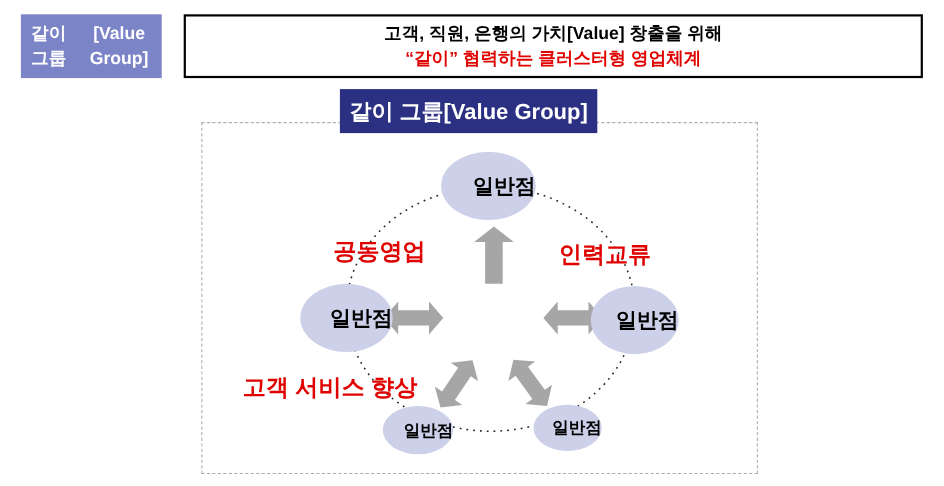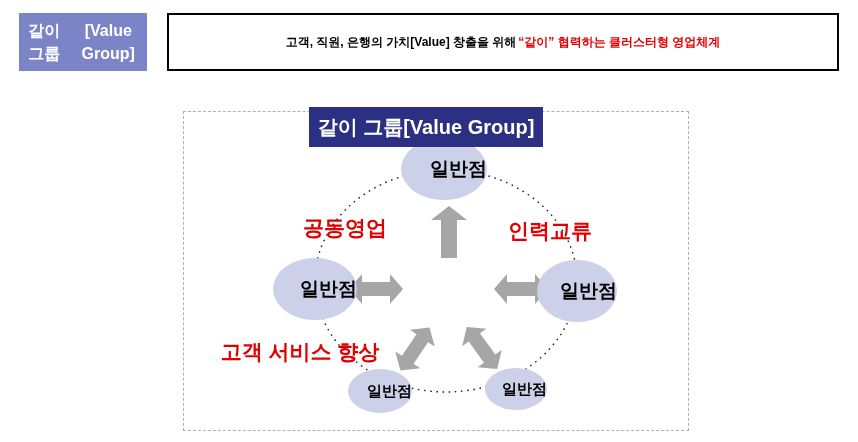--- a/index.html
+++ b/index.html
@@ -16,33 +16,33 @@
   
   .hdr-left{
     position:absolute;left:19px;top:13px;width:128px;height:58px;
     background:var(--periwinkle);color:#fff;font-weight:bold;font-size:16px;
     display:flex;flex-direction:row;align-items:center;justify-content:center;
     line-height:1.45;text-align:center;
   }
   .hdr-title{
     position:absolute;left:167px;top:13px;width:672px;height:58px;
     border:2px solid #000;background:#fff;
-    display:flex;align-items:center;justify-content:center;
-    gap:2px;text-align:center;font-weight:bold;font-size:12px;
+    display:flex;flex-direction:column;align-items:center;justify-content:center;
+    gap:2px;text-align:center;font-weight:bold;font-size:16px;
   }
   .hdr-title .l1{color:#000;}
   .hdr-title .l2{color:var(--red);}
 
   
   .diagram-box{
     position:absolute;left:183px;top:111px;width:506px;height:320px;
     border:1px dashed #b0b0b0;background:#fff;
   }
   .group-bar{
-    position:absolute;left:309px;top:107px;width:234px;height:40px;
+    position:absolute;left:309px;top:81px;width:234px;height:40px;
     background:var(--navy);color:#fff;font-weight:bold;font-size:20px;
     display:flex;align-items:center;justify-content:center;z-index:5;
   }
   svg.layer{position:absolute;left:0;top:0;width:858px;height:442px;pointer-events:none;}
   .layer-back{z-index:1;}
   .layer-arrows{z-index:3;}
   .arrow{fill:var(--arrow-gray);}
   .node{
     position:absolute;border-radius:50%;display:flex;align-items:center;justify-content:flex-end;
     font-weight:bold;text-align:center;

